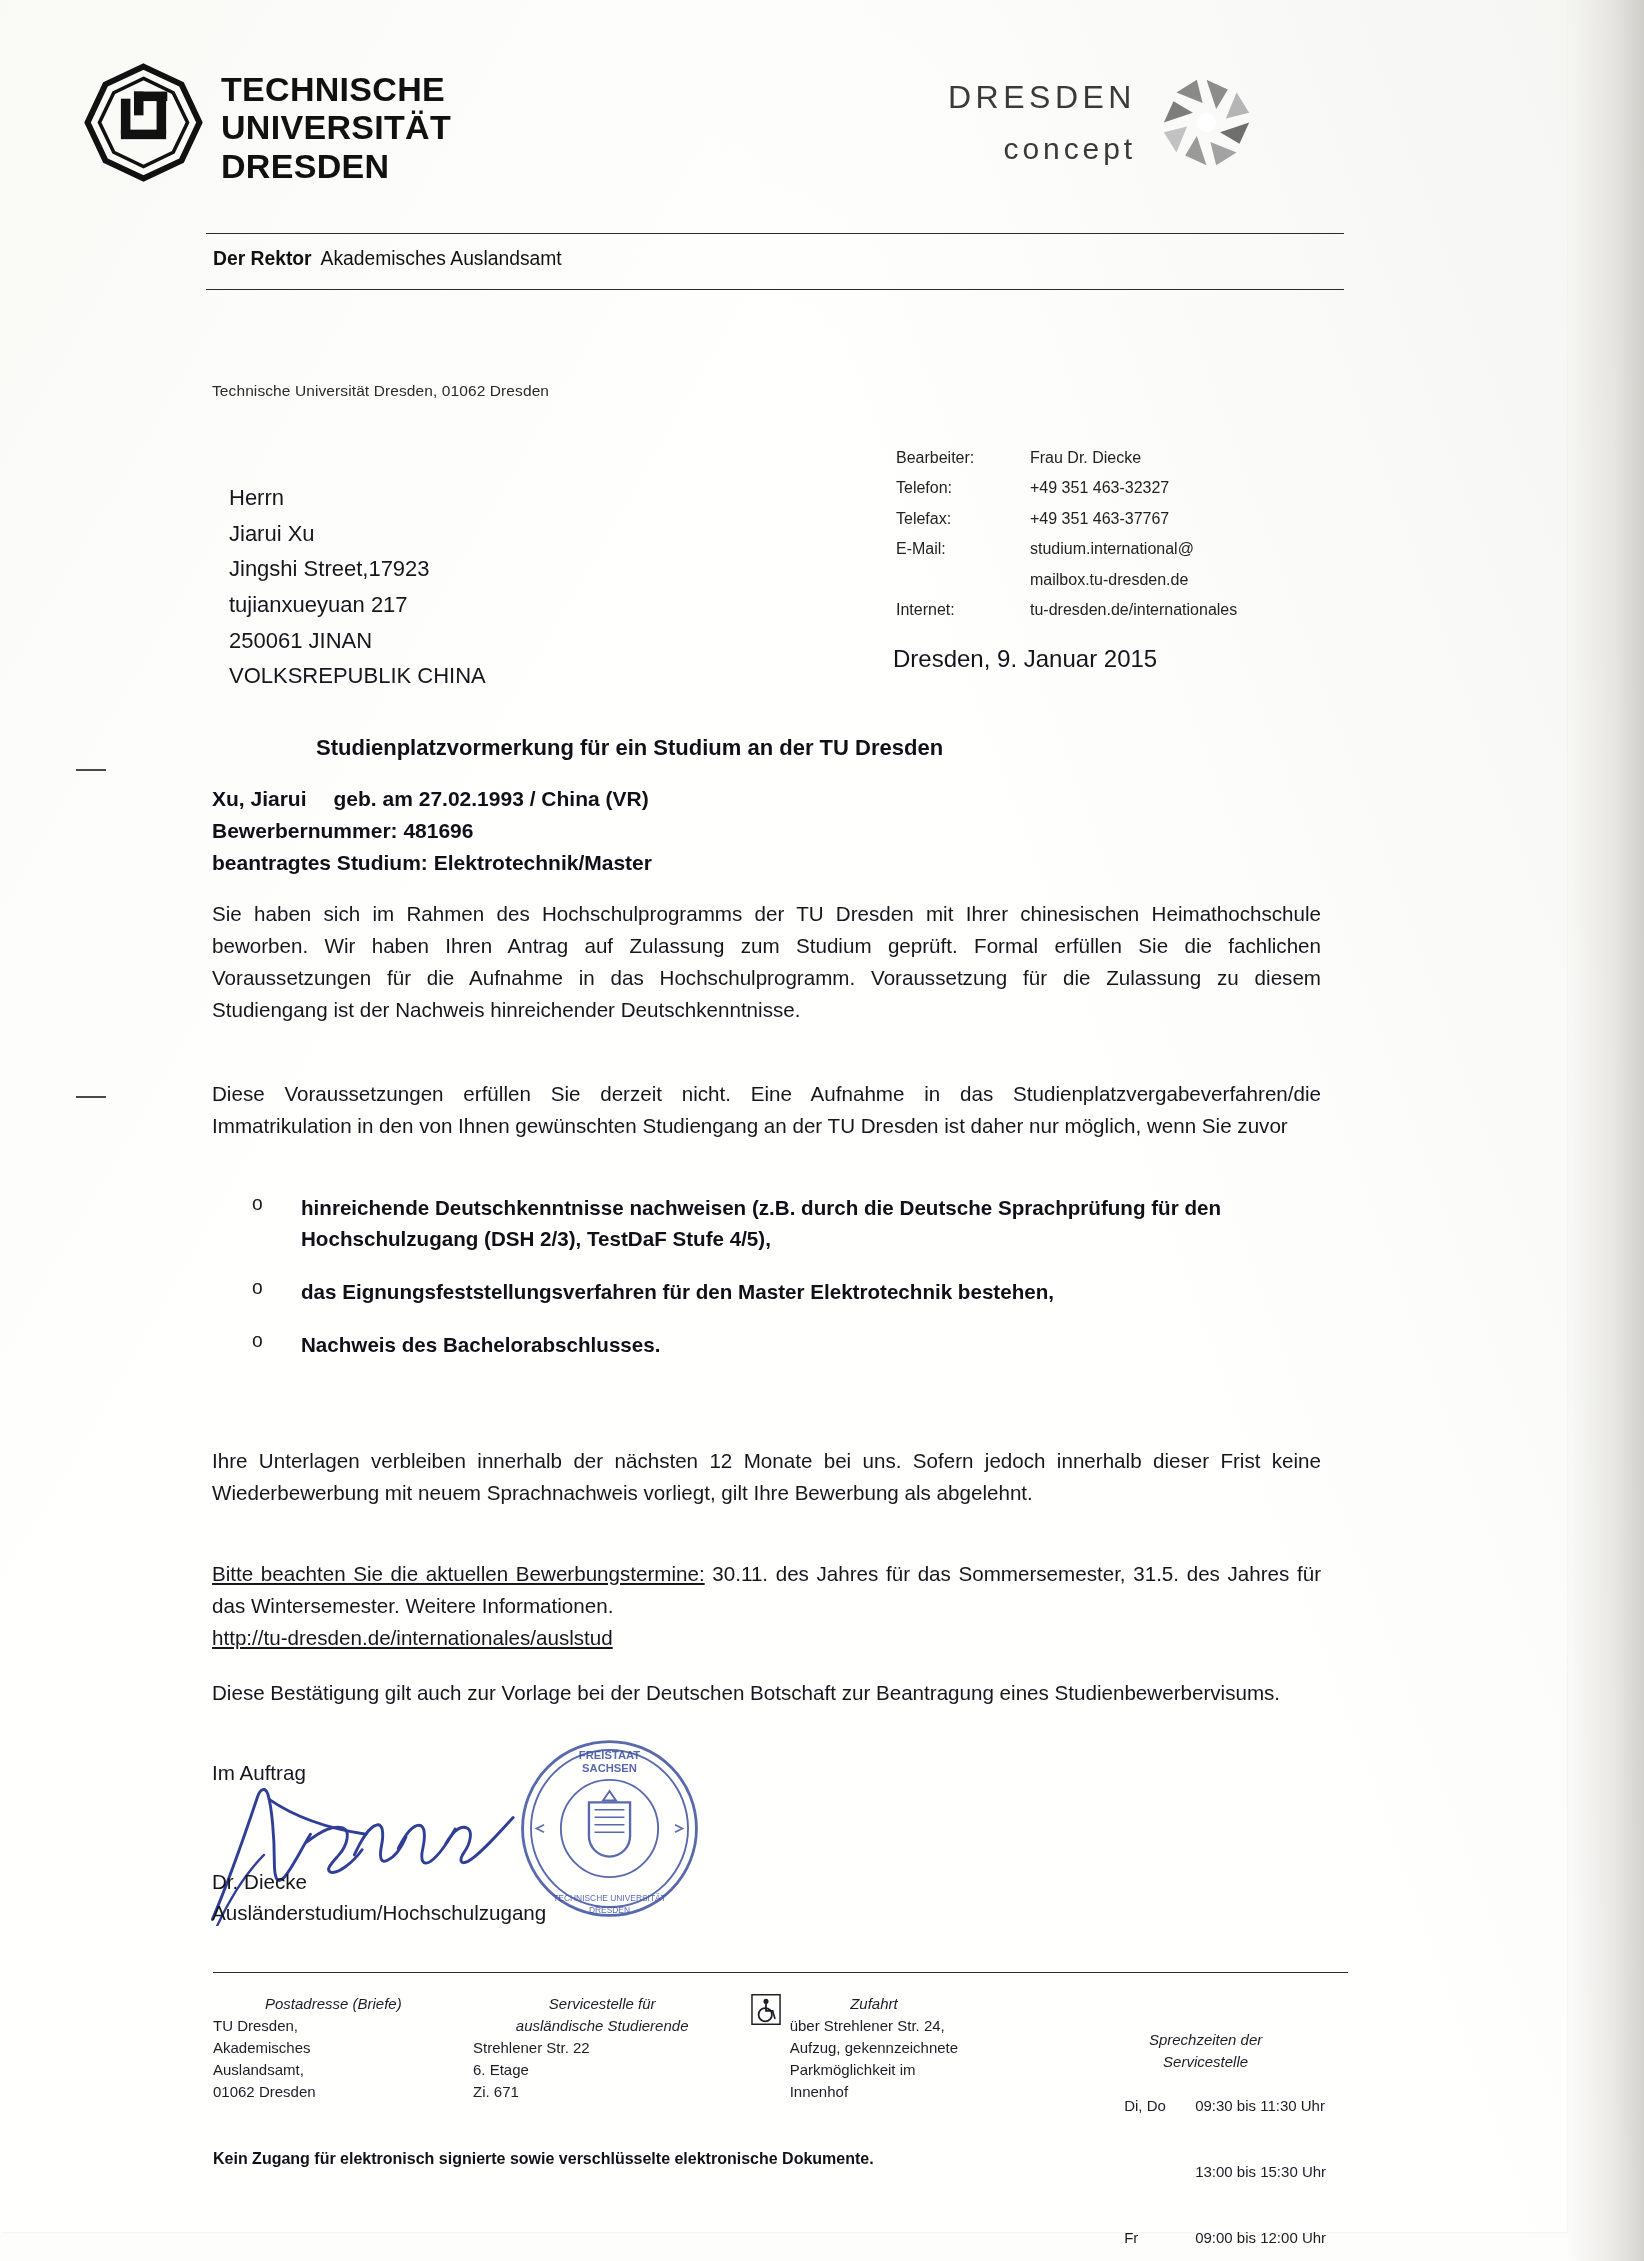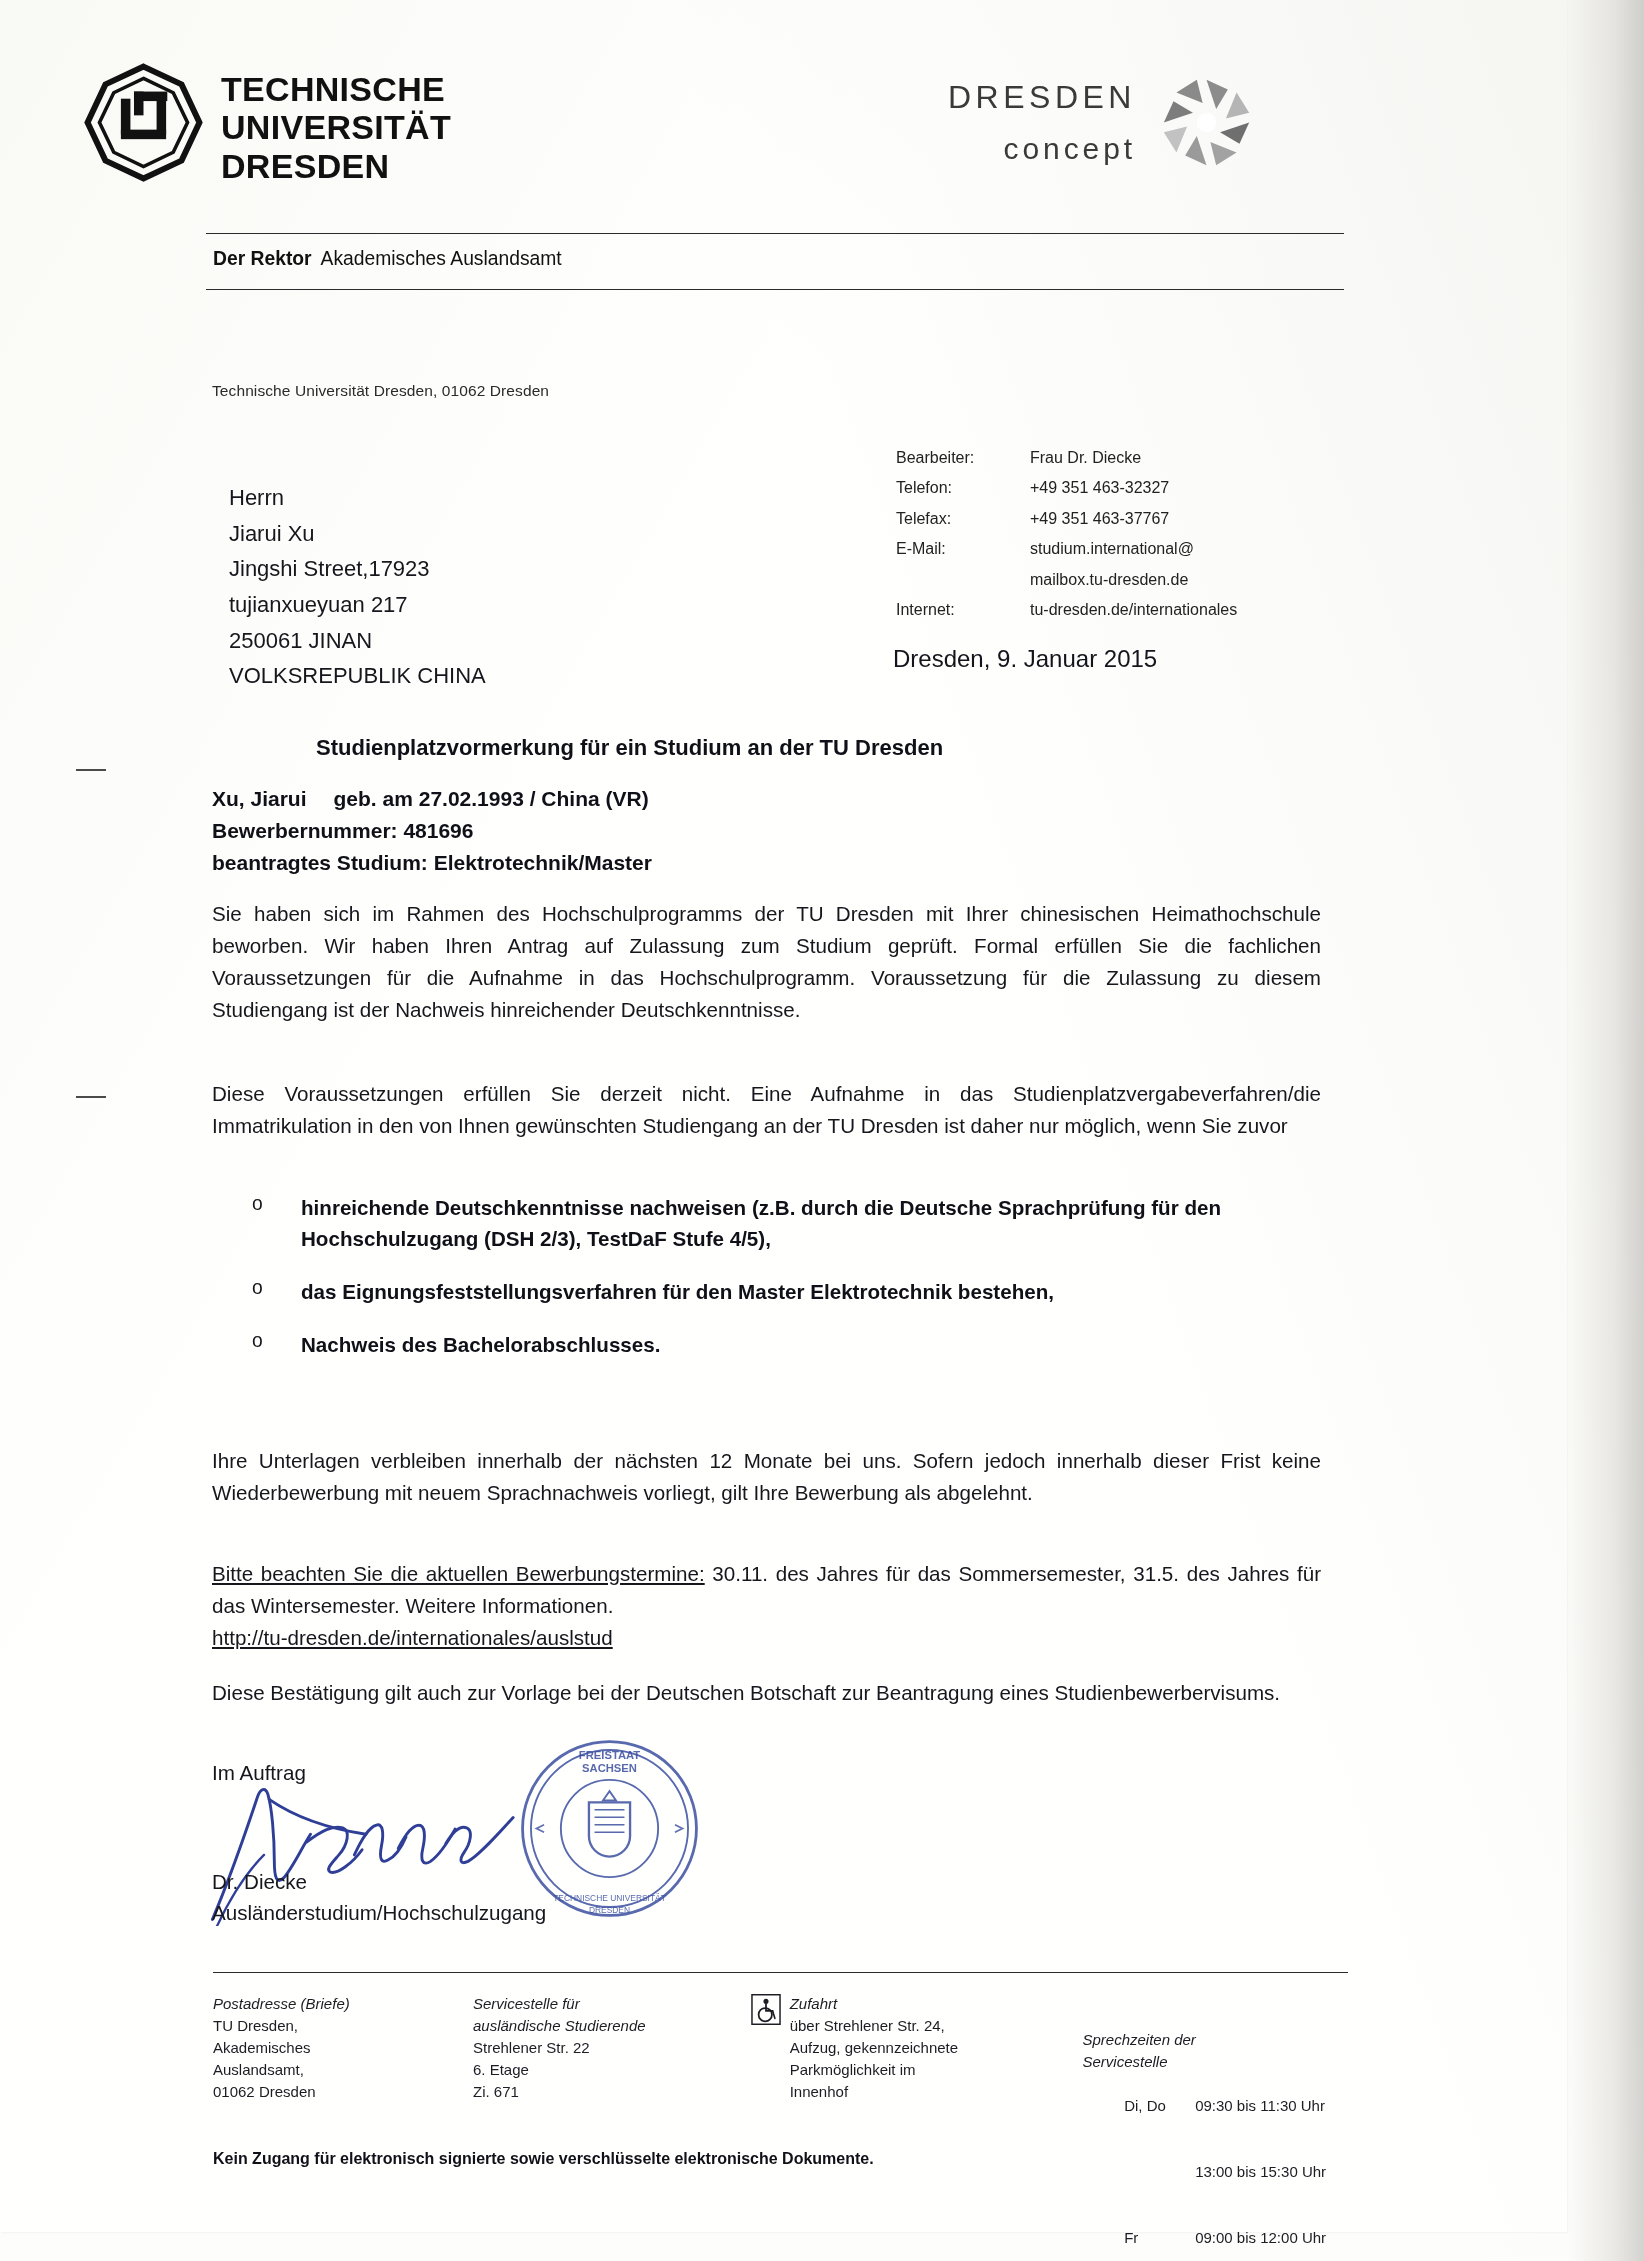--- a/index.html
+++ b/index.html
@@ -266,20 +266,21 @@
   .footer-cols {
     display: flex;
   }
   .fcol { padding-right: 19.3px; }
   .fcol.c1 { width: 258px; }
   .fcol.c2 { width: 277px; }
   .fcol.c3 { width: 335px; display: flex; }
   .fcol.c4 { width: 264px; margin-top: 36px; }
   .fcol .head {
     font-style: italic;
+    text-align: center;
   }
   .wheel-icon {
     width: 30px;
     height: 31px;
     flex: 0 0 auto;
     margin-right: 9px;
     margin-top: 1.3px;
   }
   .hours-row { white-space: pre; }
   .footer-rule {

